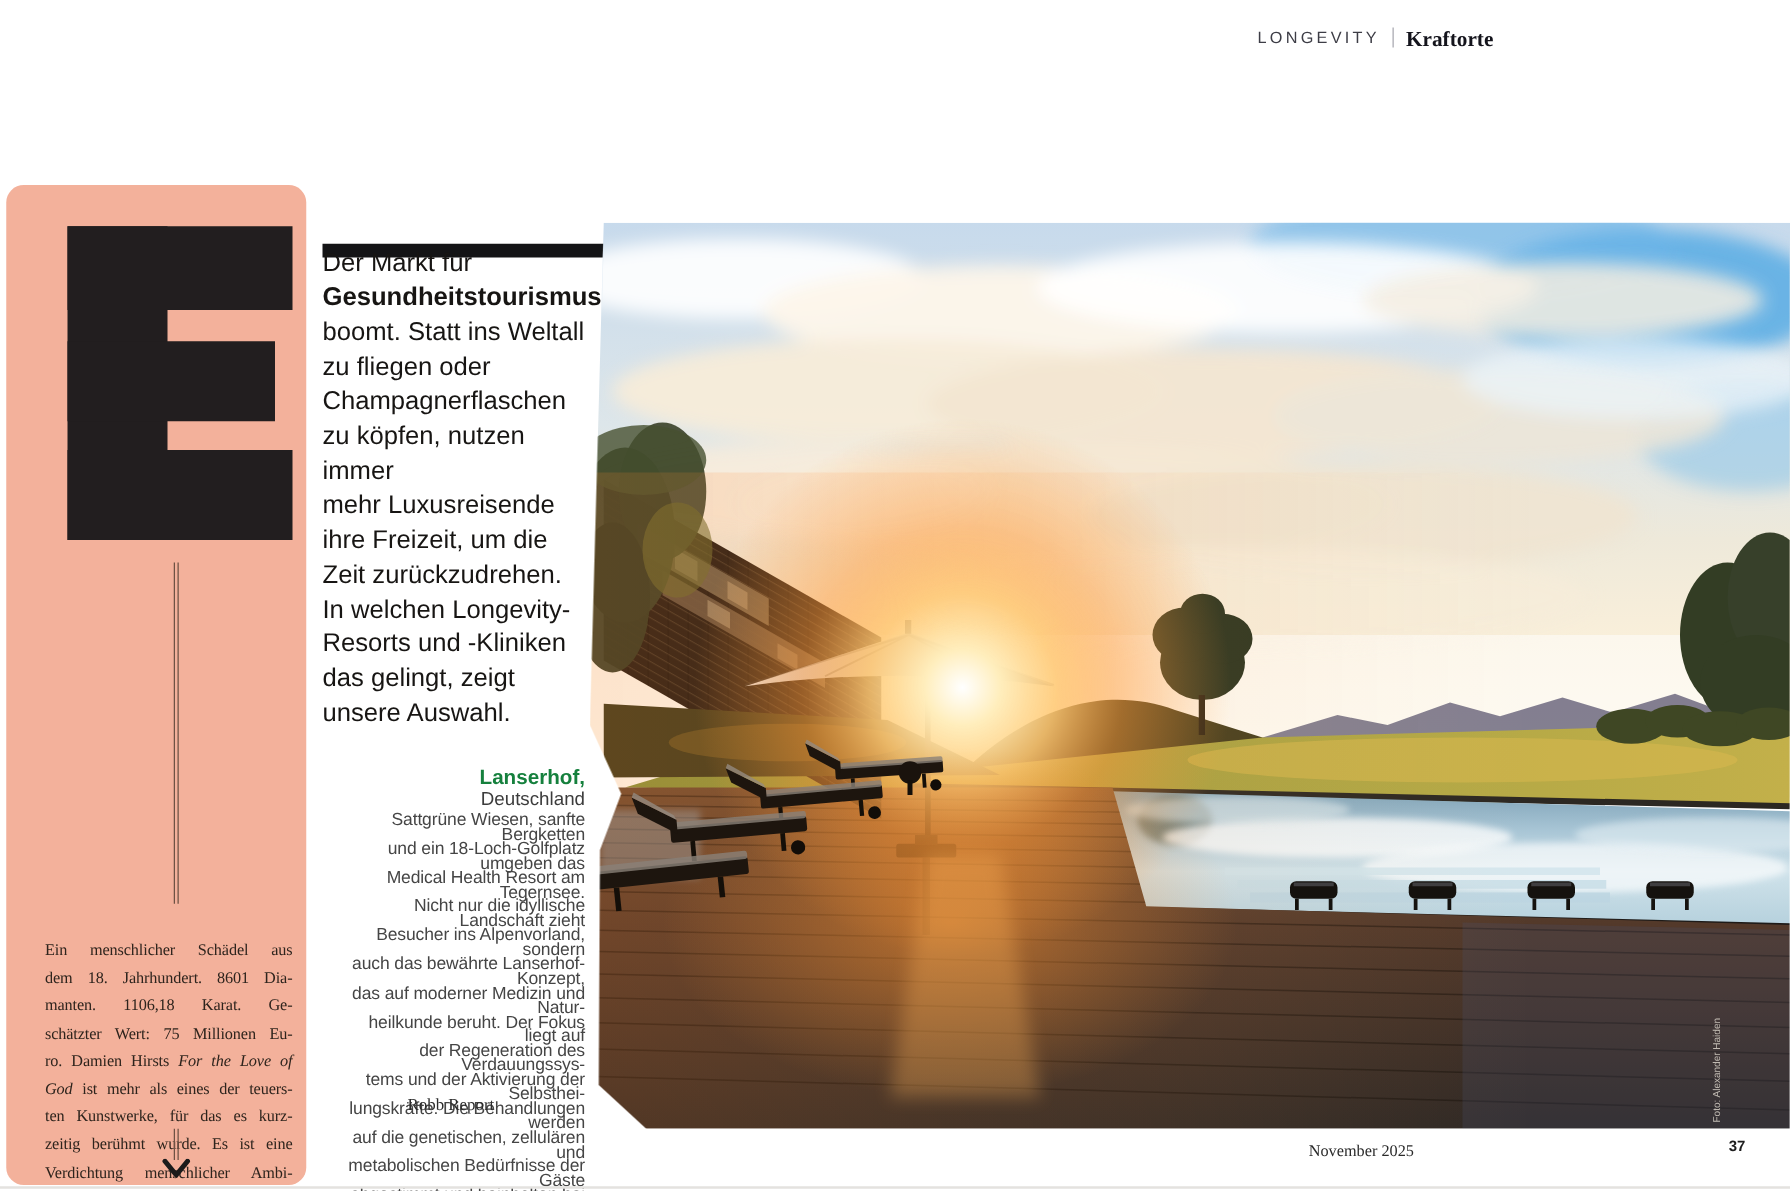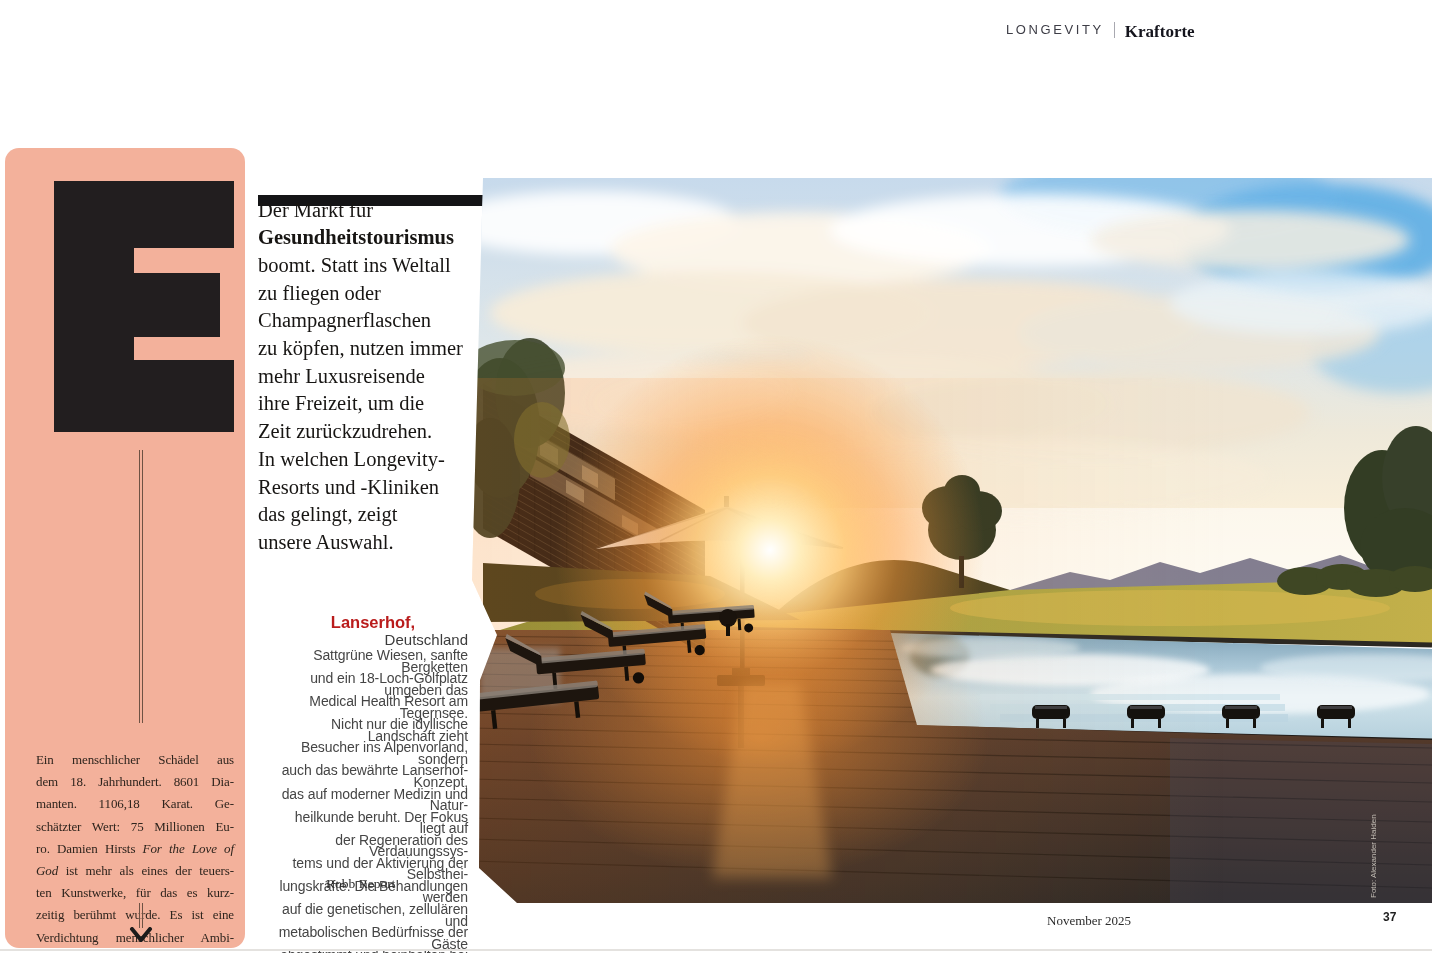--- a/index.html
+++ b/index.html
@@ -32,26 +32,26 @@
   .e-mid{left:0;top:92px;width:166px;height:64px;}
   .e-bot{left:0;top:179px;width:180px;height:72px;}
   .vline{position:absolute;left:134px;width:2px;border-left:1px solid #6e5244;border-right:1px solid #6e5244;}
   .vline.upper{top:302px;height:273px;}
   .vline.lower{top:755px;height:25px;}
   .arrowhead{position:absolute;left:124px;top:779px;}
   .sidebar-text{position:absolute;left:31px;top:588px;width:198px;font-family:"Liberation Serif",serif;font-size:13px;line-height:22.2px;color:#2e241d;text-align:justify;text-align-last:justify;white-space:pre-line;letter-spacing:-.1px;}
   .sidebar-text .it{font-style:italic;}
 
   
-  .intro{position:absolute;left:258px;top:176px;width:218px;font-family:Liberation Serif, serif;font-size:20.5px;line-height:27.7px;color:#171513;white-space:pre-line;}
+  .intro{position:absolute;left:258px;top:176px;width:218px;font-family:Liberation Sans, sans-serif;font-size:20.5px;line-height:27.7px;color:#171513;white-space:pre-line;}
   .intro .b{font-weight:bold;}
 
   
   .resort{position:absolute;left:278px;top:614px;width:190px;text-align:right;}
-  .resort .name{font-size:16.5px;font-weight:bold;color:#b91c1c;line-height:17px;font-family:"Liberation Sans",sans-serif;text-align:center;}
+  .resort .name{font-size:16.5px;font-weight:bold;color:#15803d;line-height:17px;font-family:"Liberation Sans",sans-serif;}
   .resort .country{font-size:15px;color:#3c3c3c;line-height:17px;font-family:"Liberation Sans",sans-serif;}
   .resort .desc{margin-top:2px;font-size:14px;line-height:11.55px;color:#454545;white-space:pre-line;letter-spacing:-.1px;}
   .resort .site{margin-top:14px;font-size:10px;font-weight:bold;color:#141414;cursor:pointer;}
   .tri{display:inline-block;width:0;height:0;border-left:7px solid #141414;border-top:4.5px solid transparent;border-bottom:4.5px solid transparent;margin-left:7px;}
 
   
   .photo{position:absolute;left:470px;top:178px;width:962px;height:725px;
     clip-path:polygon(13px 0,2px 402px,27px 457px,10px 502px,9px 690px,47px 725px,100% 100%,100% 0);}
   .photo svg{display:block;}
 

